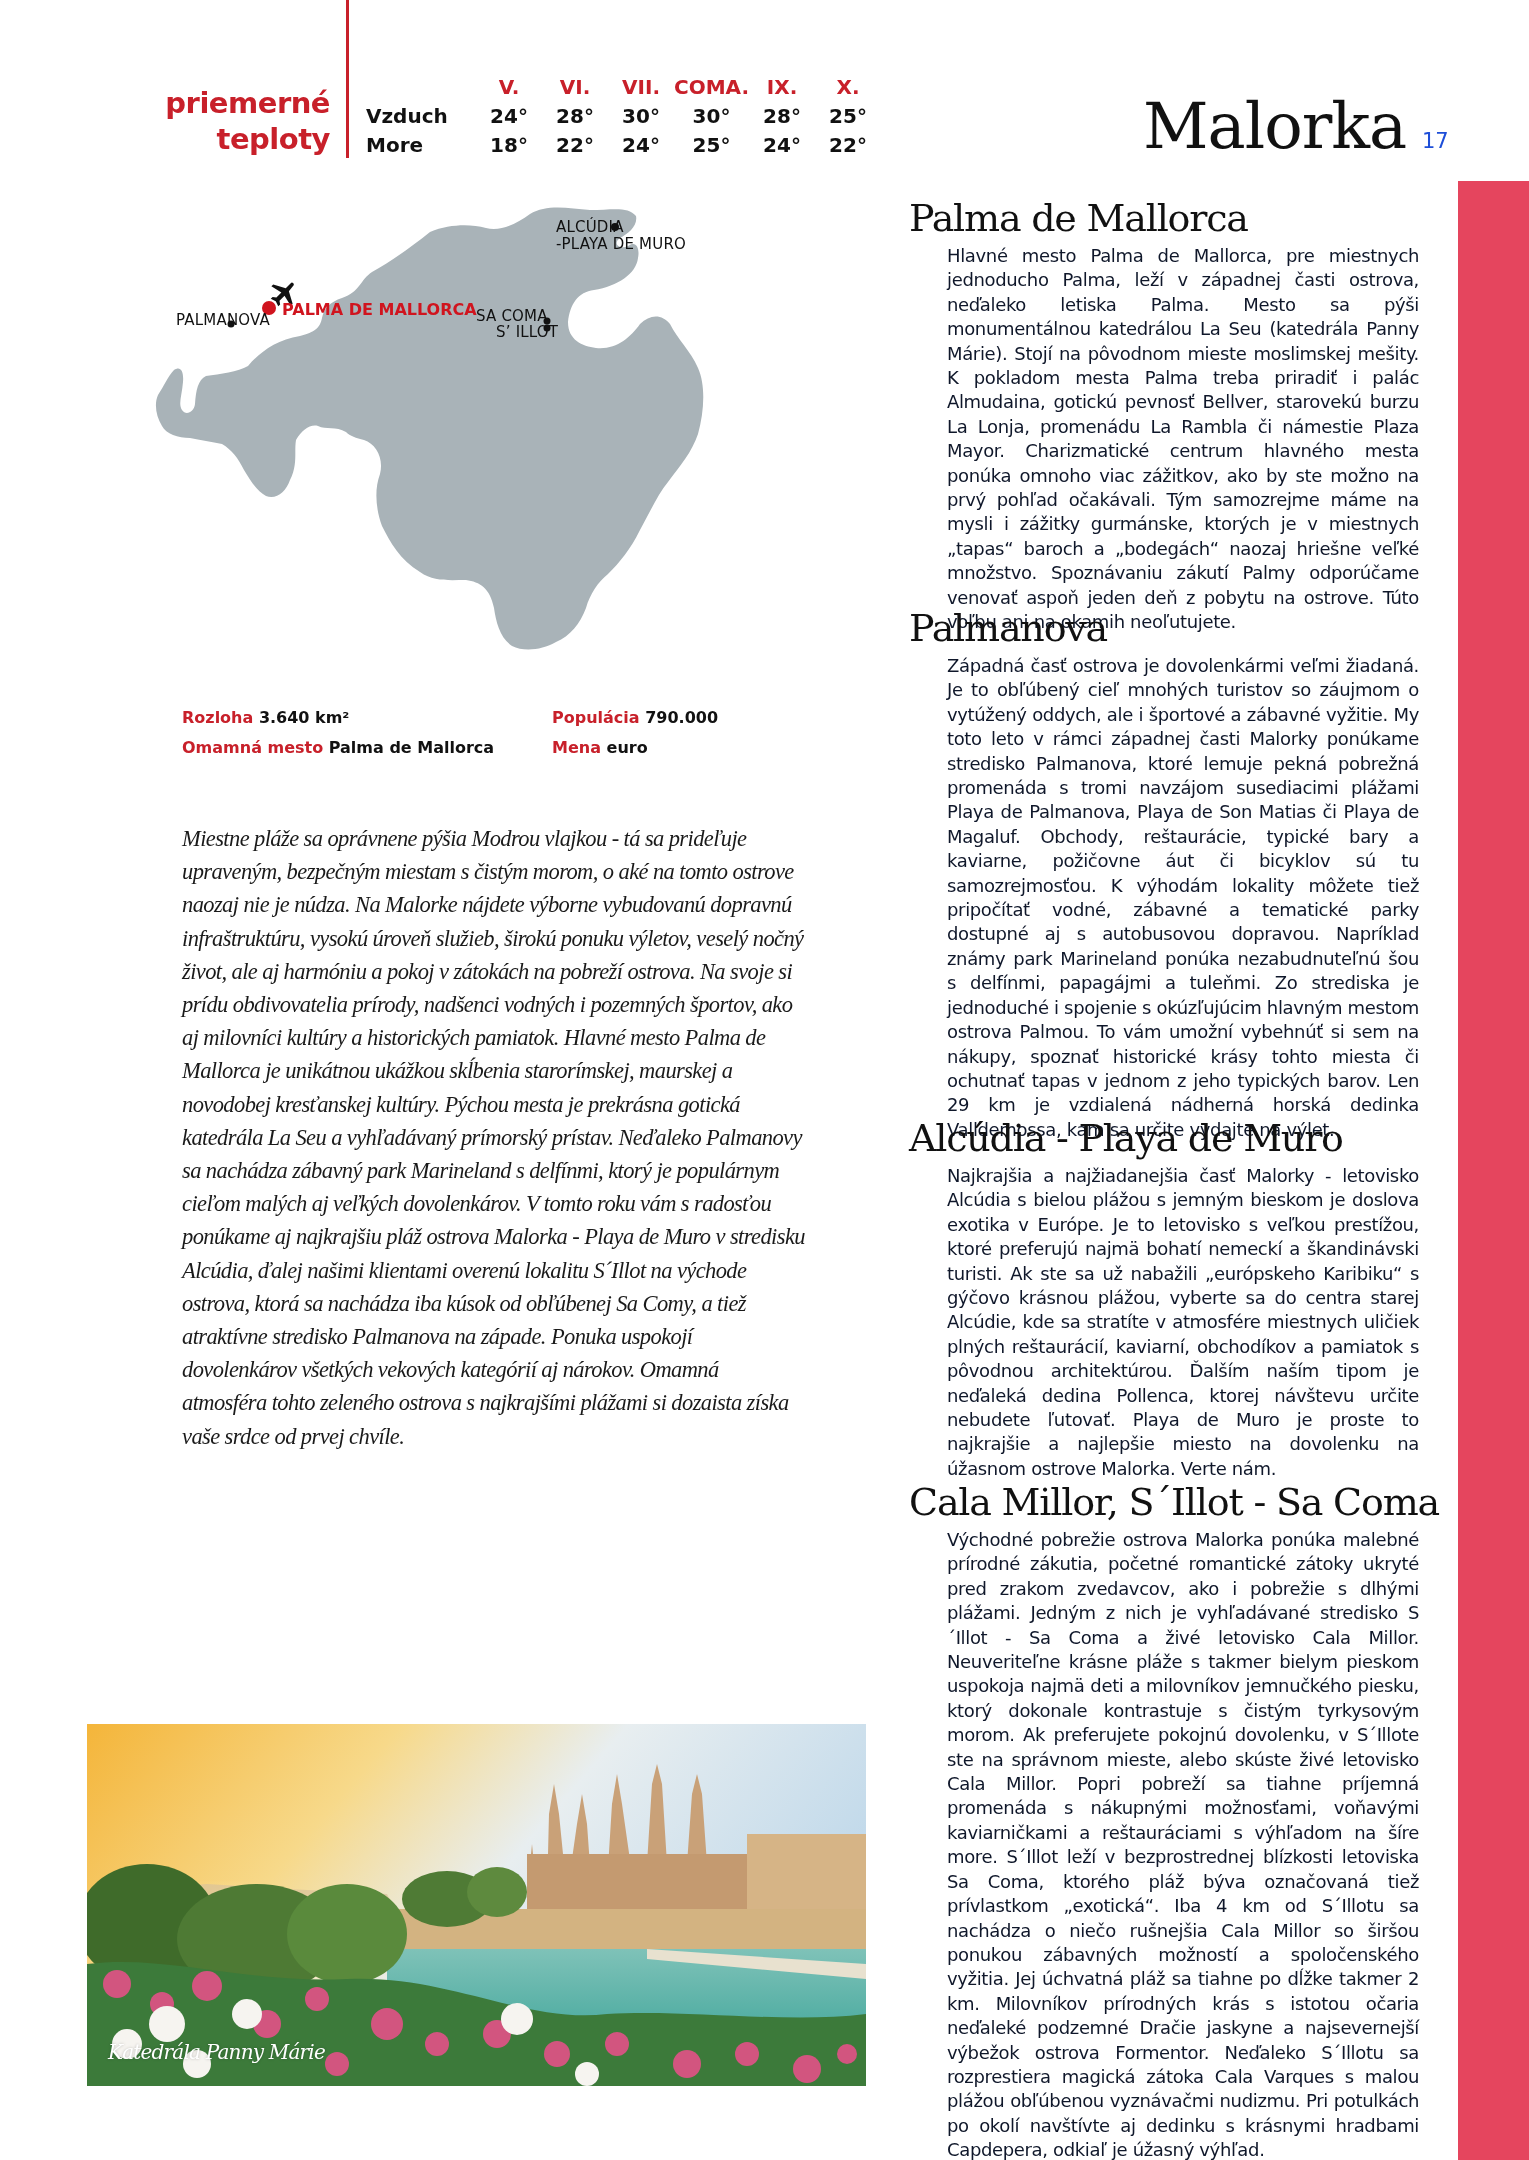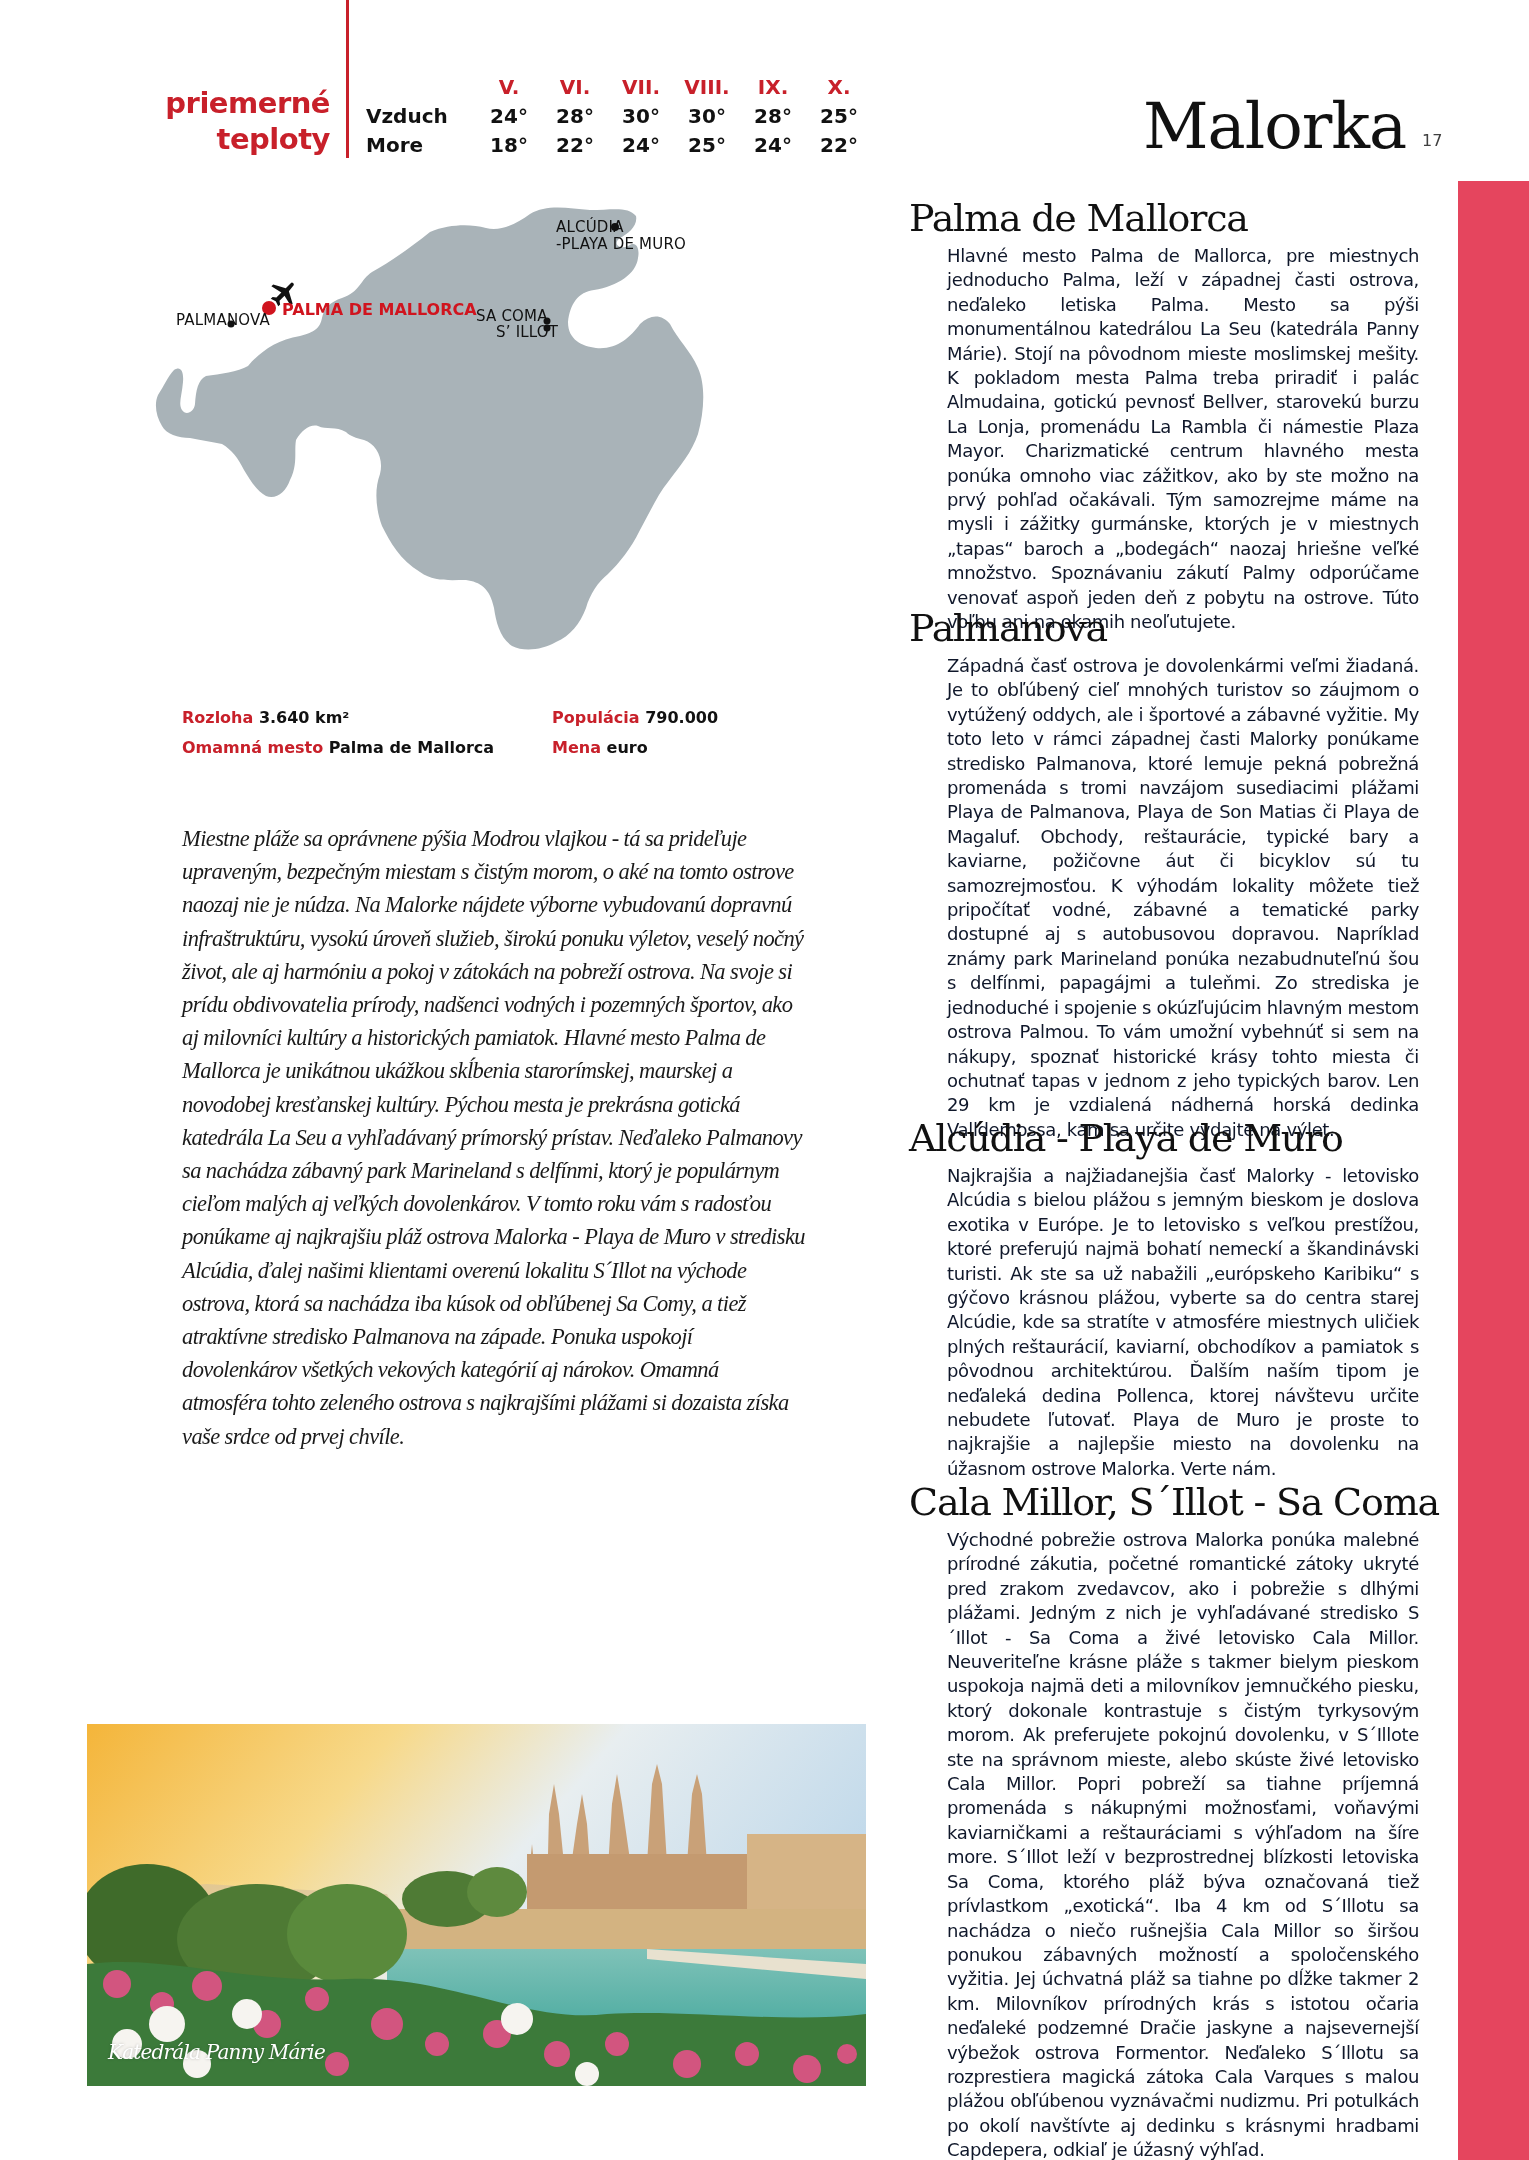--- a/index.html
+++ b/index.html
@@ -11,21 +11,21 @@
   .temp-title { left:120px; top:85px; width:210px; text-align:right; color:#c8202a; font-family:"DejaVu Sans", sans-serif; font-weight:bold; font-size:29px; line-height:36px; letter-spacing:-0.5px; }
   .temp-table { left:366px; top:73px; border-collapse:collapse; font-family:"DejaVu Sans", sans-serif; font-weight:bold; }
   .temp-table td, .temp-table th { padding:0; height:29px; font-size:20px; line-height:29px; }
   .temp-table th { color:#c8202a; font-weight:bold; text-align:center; width:66px; }
   .temp-table th.rowlabel-h { width:110px; }
   .temp-table td.rowlabel { text-align:left; color:#111; width:110px; }
   .temp-table td.val { text-align:center; }
 
   
   .page-title { left:1143px; top:88px; font-family:"DejaVu Serif", serif; font-size:64px; line-height:76px; color:#111; letter-spacing:-1px; }
-  .page-number { left:1422px; top:128px; font-family:"DejaVu Sans", sans-serif; font-size:16px; line-height:26px; color:#404040; }
+  .page-number { left:1422px; top:128px; font-family:"DejaVu Sans", sans-serif; font-size:21px; line-height:26px; color:#1d4ed8; }
   .pink-bar { left:1458px; top:181px; width:71px; height:1979px; background:#e5455e; }
 
   
   .map { left:150px; top:190px; width:620px; height:470px; }
   .map-label { font-family:"DejaVu Sans", sans-serif; font-size:15px; color:#111; letter-spacing:0.2px; }
   .map-label-red { font-family:"DejaVu Sans", sans-serif; font-size:16px; color:#d0141e; font-weight:bold; }
 
   
   .facts { left:182px; top:703px; font-family:"DejaVu Sans", sans-serif; font-weight:bold; font-size:16px; line-height:30px; }
   .facts .row { display:flex; }
@@ -56,21 +56,21 @@
   <div>priemerné</div>
   <div>teploty</div>
 </div>
 <table class="abs temp-table">
   <tbody>
       <tr>
     <th class="rowlabel-h"></th>
     <th>V.</th>
     <th>VI.</th>
     <th>VII.</th>
-    <th>VIII.</th>
+    <th>COMA.</th>
     <th>IX.</th>
     <th>X.</th>
   </tr>
   <tr>
     <td class="rowlabel">Vzduch</td>
     <td class="val">24°</td>
     <td class="val">28°</td>
     <td class="val">30°</td>
     <td class="val">30°</td>
     <td class="val">28°</td>

